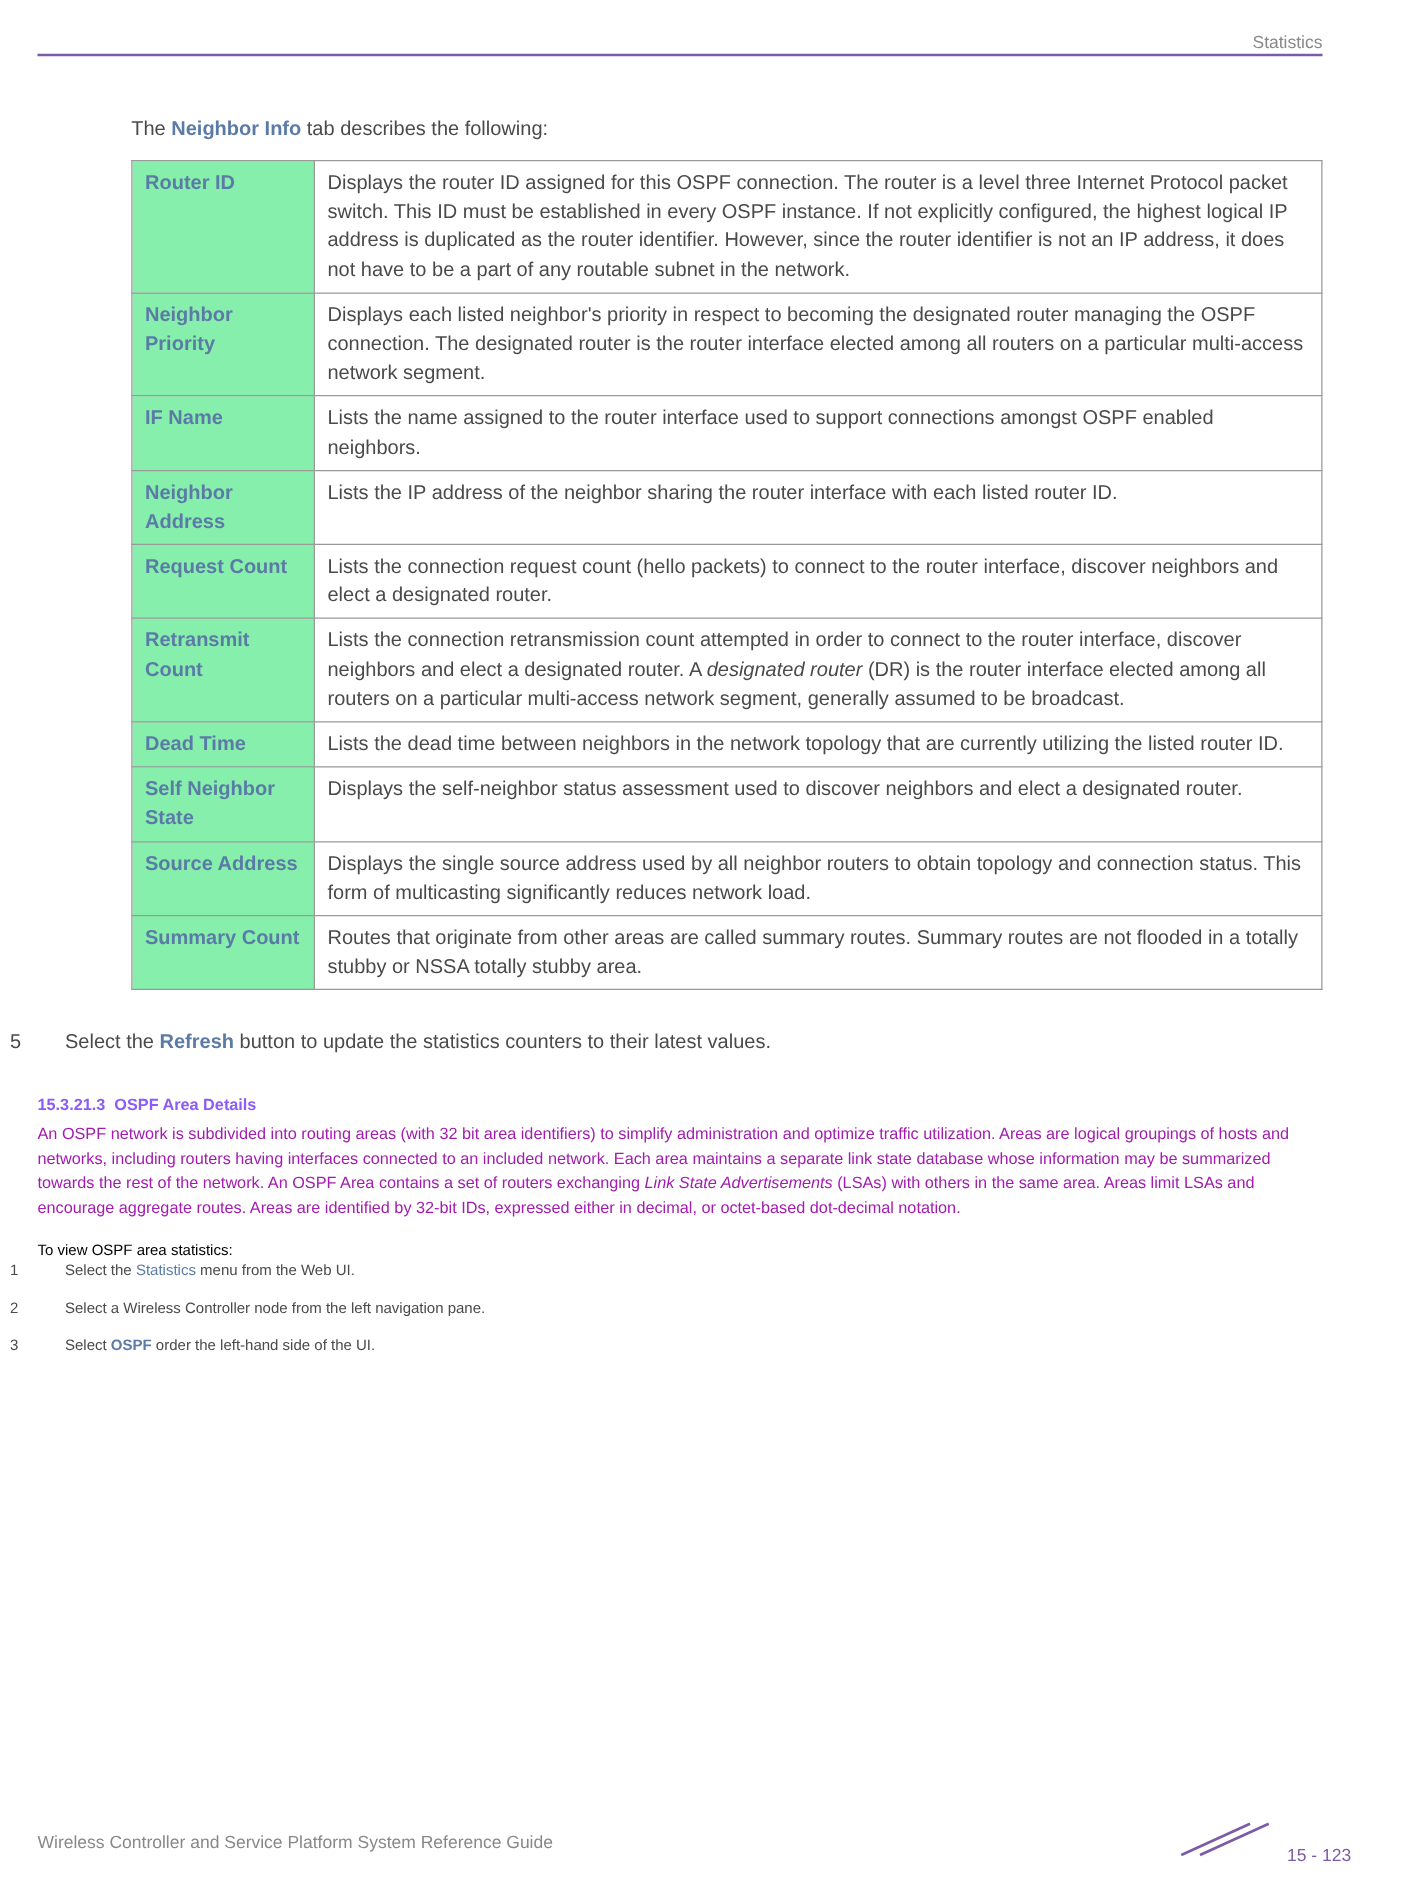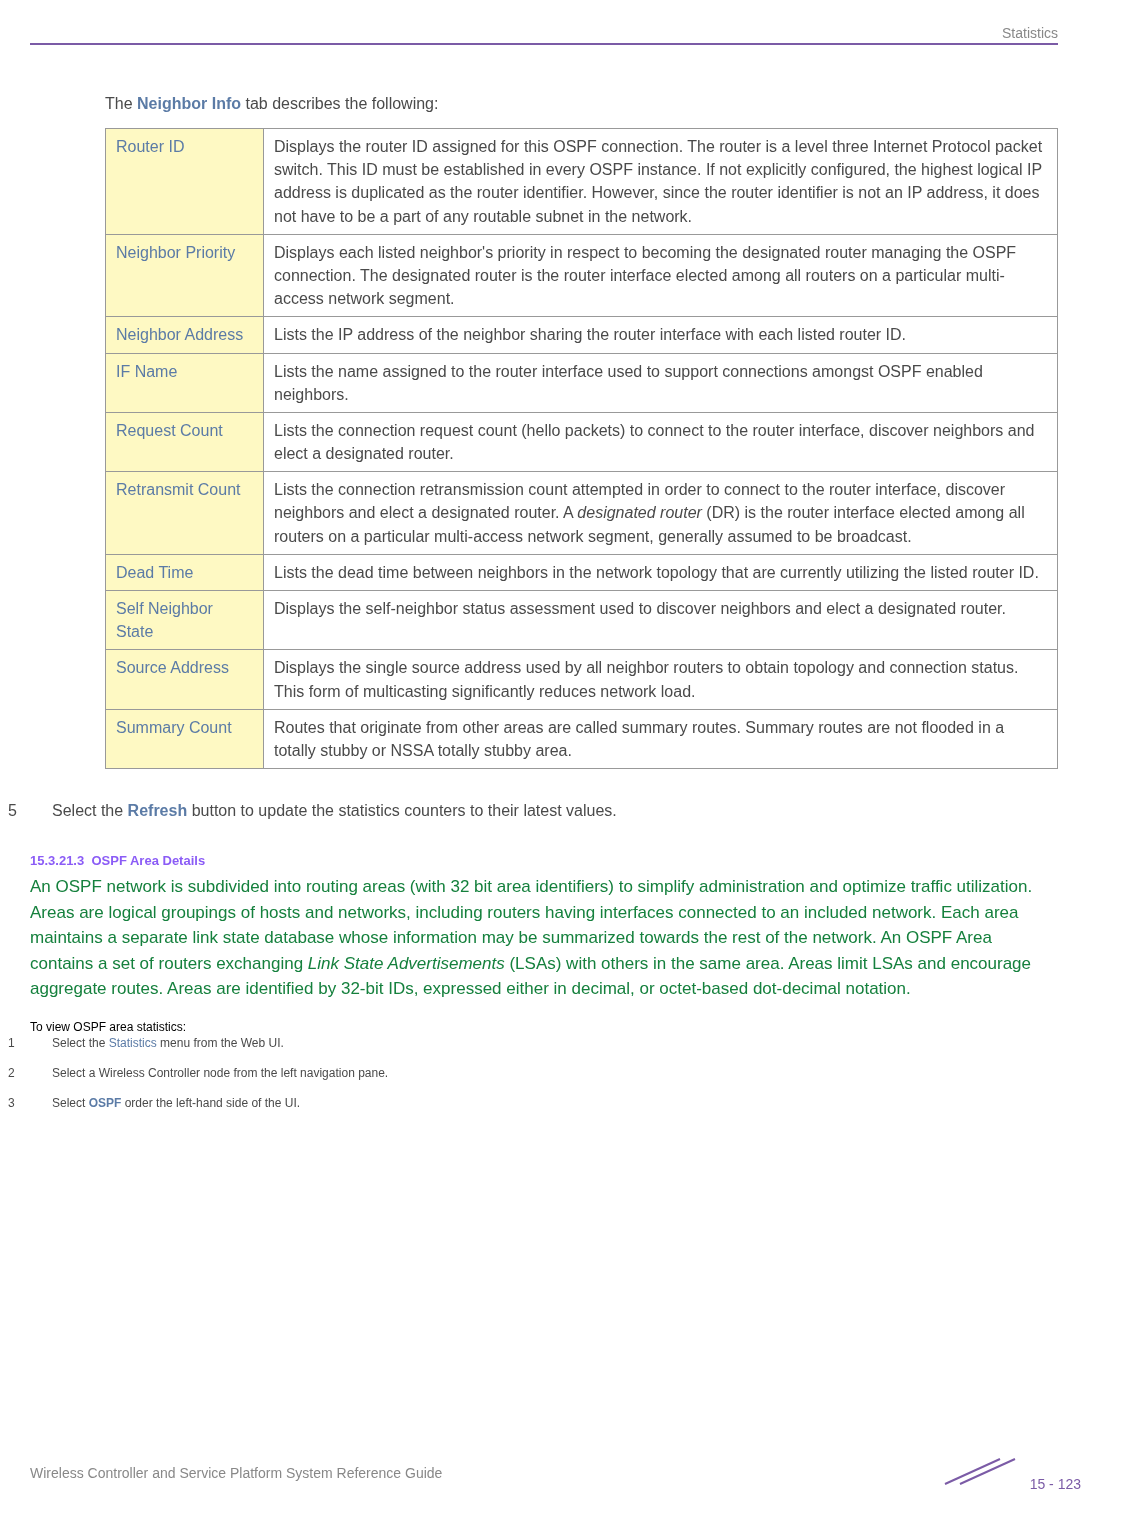--- a/index.html
+++ b/index.html
@@ -60,23 +60,23 @@
     
     .data-table td {
       border: 1px solid #999;
       padding: 6px 10px;
       vertical-align: top;
       font-size: 16px;
       line-height: 1.45;
     }
     
     .data-table td.term {
-      background-color: #fef9c3;
-      width: 158px;
-      font-weight: normal;
+      background-color: #86efac;
+      width: 146px;
+      font-weight: bold;
       color: #5b7ba6;
     }
     
     .data-table td.desc {
       color: #4a4a4a;
     }
     
     .data-table td.desc .italic {
       font-style: italic;
     }
@@ -117,22 +117,22 @@
     }
     
     .breadcrumb .arrow {
       font-style: normal;
       color: #333;
       margin-right: 2px;
       display: inline-block;
     }
     
     .body-para {
-      font-size: 17px;
-      color: #15803d;
+      font-size: 13px;
+      color: #a21caf;
       line-height: 1.5;
       margin-bottom: 18px;
       margin-left: -75px;
     }
     
     .body-para .italic {
       font-style: italic;
     }
     
     .steps-intro {
@@ -213,26 +213,26 @@
       <tbody>
           <tr>
         <td class="term">Router ID</td>
         <td class="desc">Displays the router ID assigned for this OSPF connection. The router is a level three Internet Protocol packet switch. This ID must be established in every OSPF instance. If not explicitly configured, the highest logical IP address is duplicated as the router identifier. However, since the router identifier is not an IP address, it does not have to be a part of any routable subnet in the network.</td>
       </tr>
       <tr>
         <td class="term">Neighbor Priority</td>
         <td class="desc">Displays each listed neighbor's priority in respect to becoming the designated router managing the OSPF connection. The designated router is the router interface elected among all routers on a particular multi-access network segment.</td>
       </tr>
       <tr>
+        <td class="term">IF Name</td>
+        <td class="desc">Lists the name assigned to the router interface used to support connections amongst OSPF enabled neighbors.</td>
+      </tr>
+      <tr>
         <td class="term">Neighbor Address</td>
         <td class="desc">Lists the IP address of the neighbor sharing the router interface with each listed router ID.</td>
-      </tr>
-      <tr>
-        <td class="term">IF Name</td>
-        <td class="desc">Lists the name assigned to the router interface used to support connections amongst OSPF enabled neighbors.</td>
       </tr>
       <tr>
         <td class="term">Request Count</td>
         <td class="desc">Lists the connection request count (hello packets) to connect to the router interface, discover neighbors and elect a designated router.</td>
       </tr>
       <tr>
         <td class="term">Retransmit Count</td>
         <td class="desc">
           <span>Lists the connection retransmission count attempted in order to connect to the router interface, discover neighbors and elect a designated router. A </span><span class="italic">designated router</span><span> (DR) is the router interface elected among all routers on a particular multi-access network segment, generally assumed to be broadcast.</span>
         </td>

